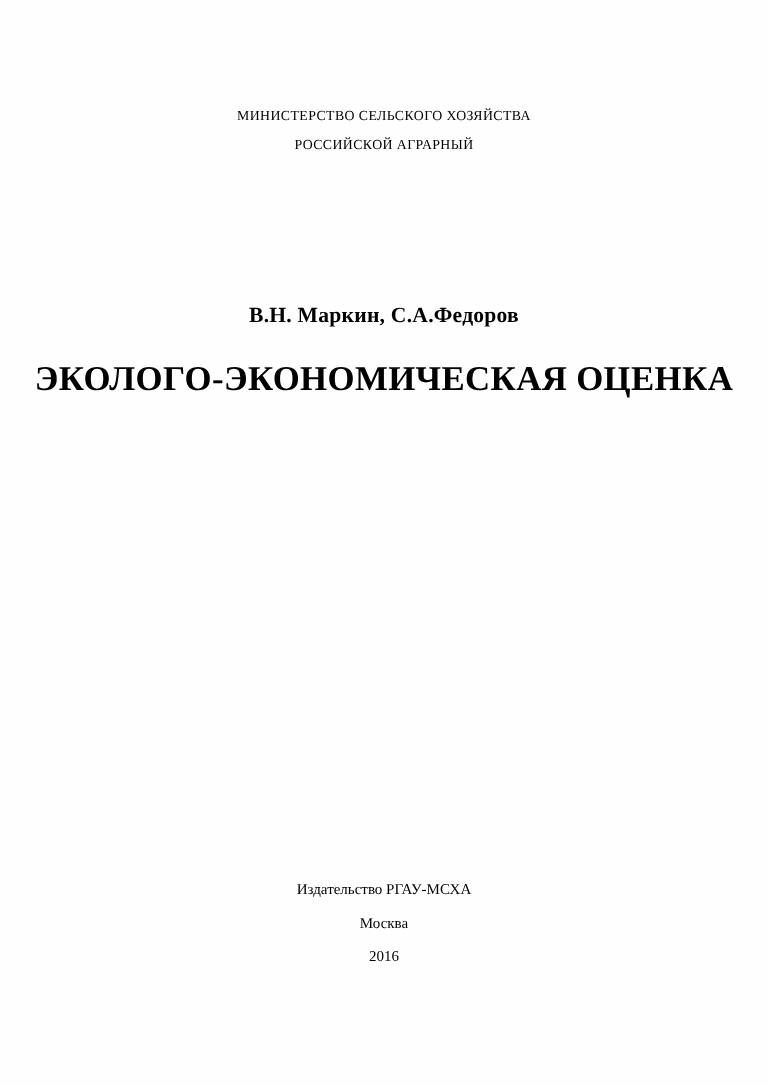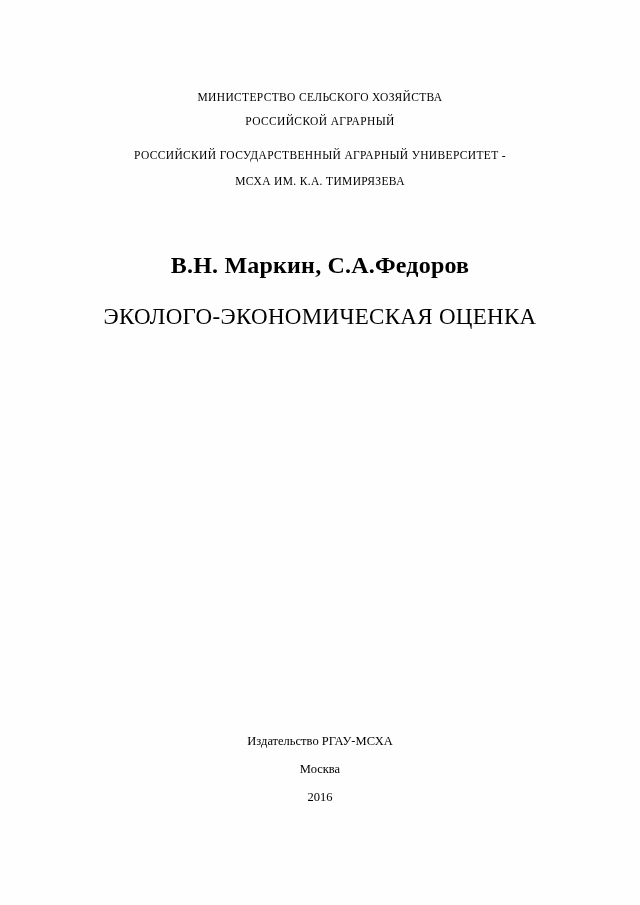--- a/index.html
+++ b/index.html
@@ -36,28 +36,28 @@
     margin-top: 15px;
   }
   .university {
     top: 142px;
     font-size: 11.5px;
     letter-spacing: 0.35px;
     line-height: 26px;
   }
   .authors {
     top: 252px;
-    font-size: 24px;
+    font-size: 18px;
     font-weight: bold;
     letter-spacing: 0.2px;
   }
   .title {
     top: 292px;
-    font-size: 23px;
-    font-weight: normal;
+    font-size: 29px;
+    font-weight: bold;
     line-height: 49px;
     letter-spacing: 0.3px;
   }
   .imprint {
     top: 727px;
     font-size: 12.5px;
     line-height: 28px;
   }
   .line {
     display: block;
@@ -66,24 +66,20 @@
 </head>
 <body>
 
 <div class="page">
 
   <div class="block ministry">
     <span class="line">МИНИСТЕРСТВО СЕЛЬСКОГО ХОЗЯЙСТВА</span>
     <span class="line">РОССИЙСКОЙ АГРАРНЫЙ</span>
   </div>
 
-  <div class="block university">
-    <span class="line">РОССИЙСКИЙ ГОСУДАРСТВЕННЫЙ АГРАРНЫЙ УНИВЕРСИТЕТ -</span>
-    <span class="line">МСХА ИМ. К.А. ТИМИРЯЗЕВА</span>
-  </div>
 
   <div class="block authors">В.Н. Маркин, С.А.Федоров</div>
 
   <div class="block title">
     <span class="line">ЭКОЛОГО-ЭКОНОМИЧЕСКАЯ ОЦЕНКА</span>
   </div>
 
   <div class="block imprint">
     <span class="line">Издательство РГАУ-МСХА</span>
     <span class="line">Москва</span>

